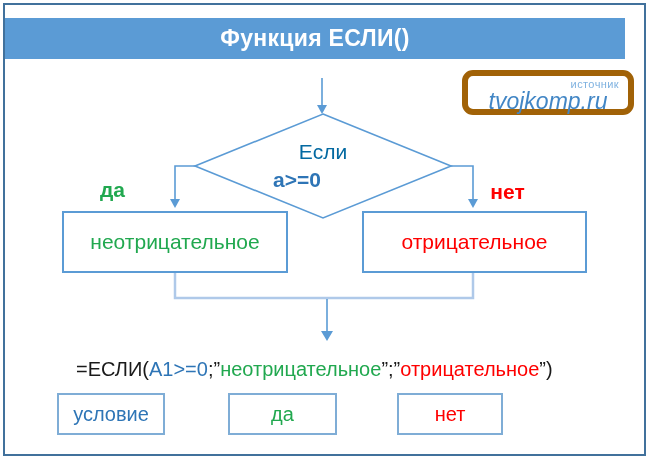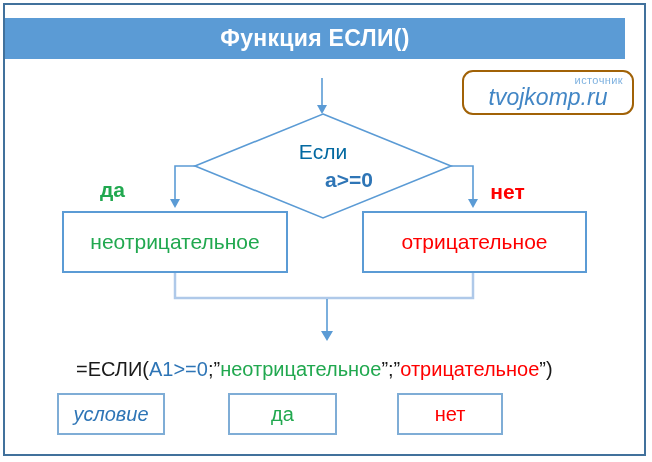--- a/index.html
+++ b/index.html
@@ -13,36 +13,36 @@
   }
   .header-band {
     position: absolute; left: 5px; top: 18px; width: 620px; height: 41px;
     background: #5B9BD5; display: flex; align-items: center; justify-content: center;
   }
   .header-band .title {
     color: #ffffff; font-size: 23px; font-weight: 700; letter-spacing: 0.3px;
   }
   .watermark {
     position: absolute; left: 462px; top: 70px; width: 172px; height: 45px;
-    border: 2px solid #a16207; border-radius: 11px; background: #fff;
+    border: 6px solid #a16207; border-radius: 11px; background: #fff;
     display: flex; flex-direction: column; align-items: stretch; justify-content: flex-start;
   }
   .watermark .src {
     font-size: 11px; color: #7FB2E0; text-align: right; padding: 2px 9px 0 0;
     letter-spacing: 0.4px; line-height: 12px;
   }
   .watermark .site {
     font-size: 23px; font-weight: 400; font-style: italic; color: #4286C5;
     text-align: center; line-height: 24px; margin-top: -1px;
   }
   svg.flow { position: absolute; left: 0; top: 0; width: 652px; height: 462px; }
   .flow-text { position: absolute; white-space: nowrap; }
   .decision-line1 { left: 273px; top: 140px; width: 100px; text-align: center;
     font-size: 21px; color: #0369a1; }
-  .decision-line2 { left: 273px; top: 168px; width: 100px; text-align: right;
+  .decision-line2 { left: 273px; top: 168px; width: 100px; text-align: left;
     font-size: 21px; font-weight: 700; color: #2E75B6; }
   .yes-label { left: 80px; top: 178px; width: 65px; text-align: center;
     font-size: 21px; font-weight: 600; color: #21A84F; }
   .no-label  { left: 475px; top: 180px; width: 65px; text-align: center;
     font-size: 21px; font-weight: 600; color: #FE0000; }
   .result-box {
     position: absolute; top: 211px; height: 62px; background: #fff;
     border: 2px solid #5B9BD5; display: flex; align-items: center; justify-content: center;
     font-size: 21px;
   }
@@ -53,21 +53,21 @@
     font-size: 20px; white-space: nowrap; color: #1a1a1a; margin-left: 44px;
   }
   .formula .f-cond  { color: #2E75B6; }
   .formula .f-true  { color: #21A84F; }
   .formula .f-false { color: #FE0000; }
   .legend-box {
     position: absolute; top: 393px; height: 42px; background: #fff;
     border: 2px solid #7FADD6; display: flex; align-items: center; justify-content: center;
     font-size: 20px;
   }
-  .legend-condition { left: 57px;  width: 108px; color: #2E75B6; font-style: italic; }
+  .legend-condition { left: 57px;  width: 108px; color: #2E75B6; }
   .legend-yes       { left: 228px; width: 109px; color: #21A84F; }
   .legend-no        { left: 397px; width: 106px; color: #FE0000; }
 </style>
 </head>
 <body>
 
 <div class="stage">
 
   <div class="frame"></div>
 

